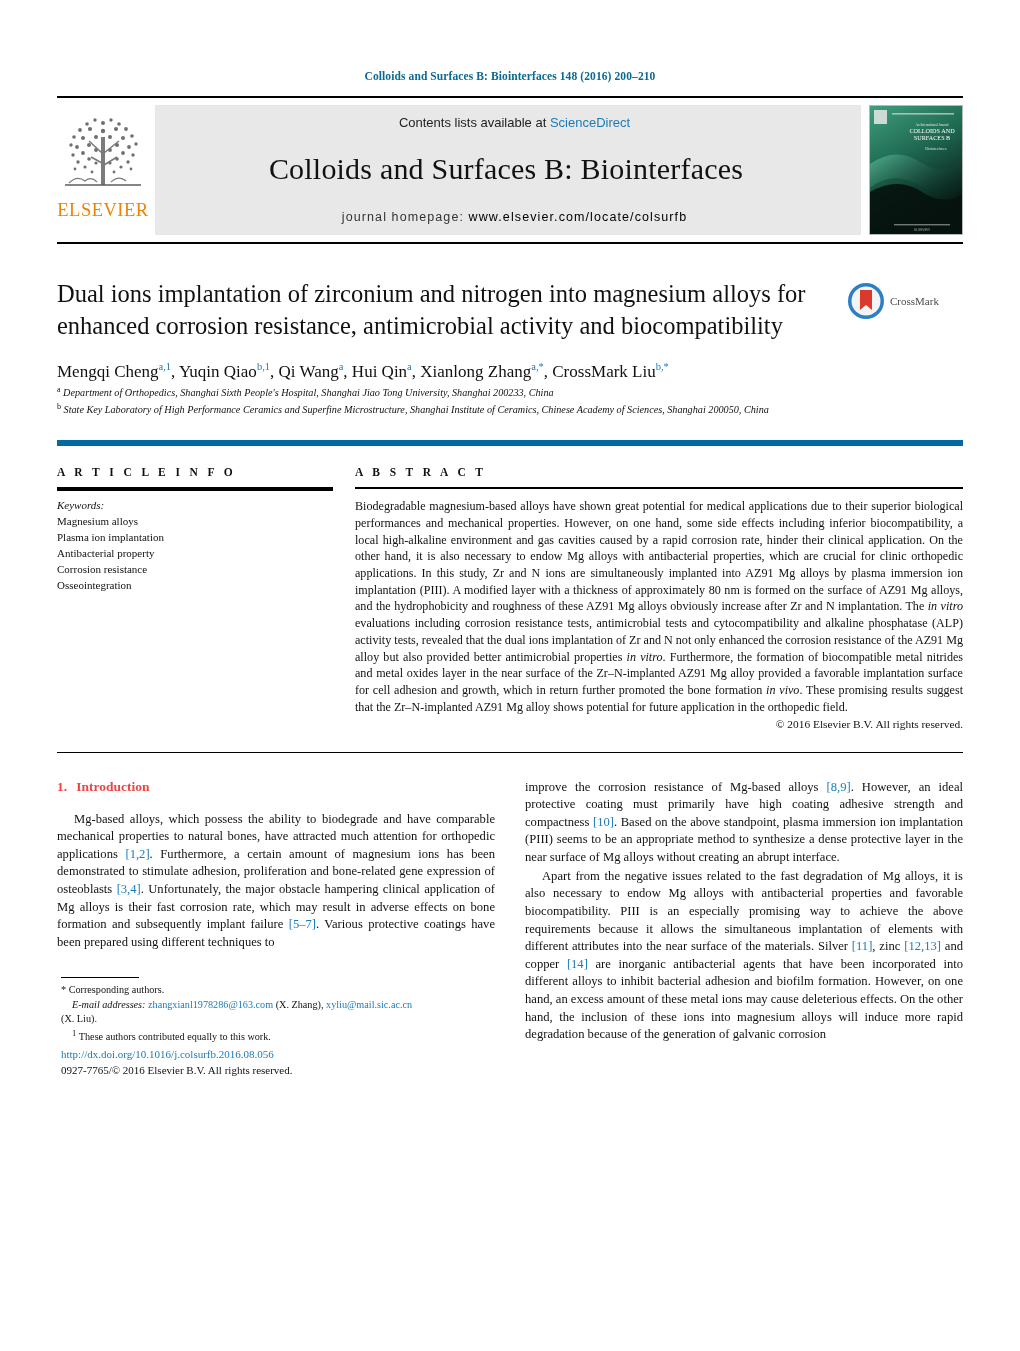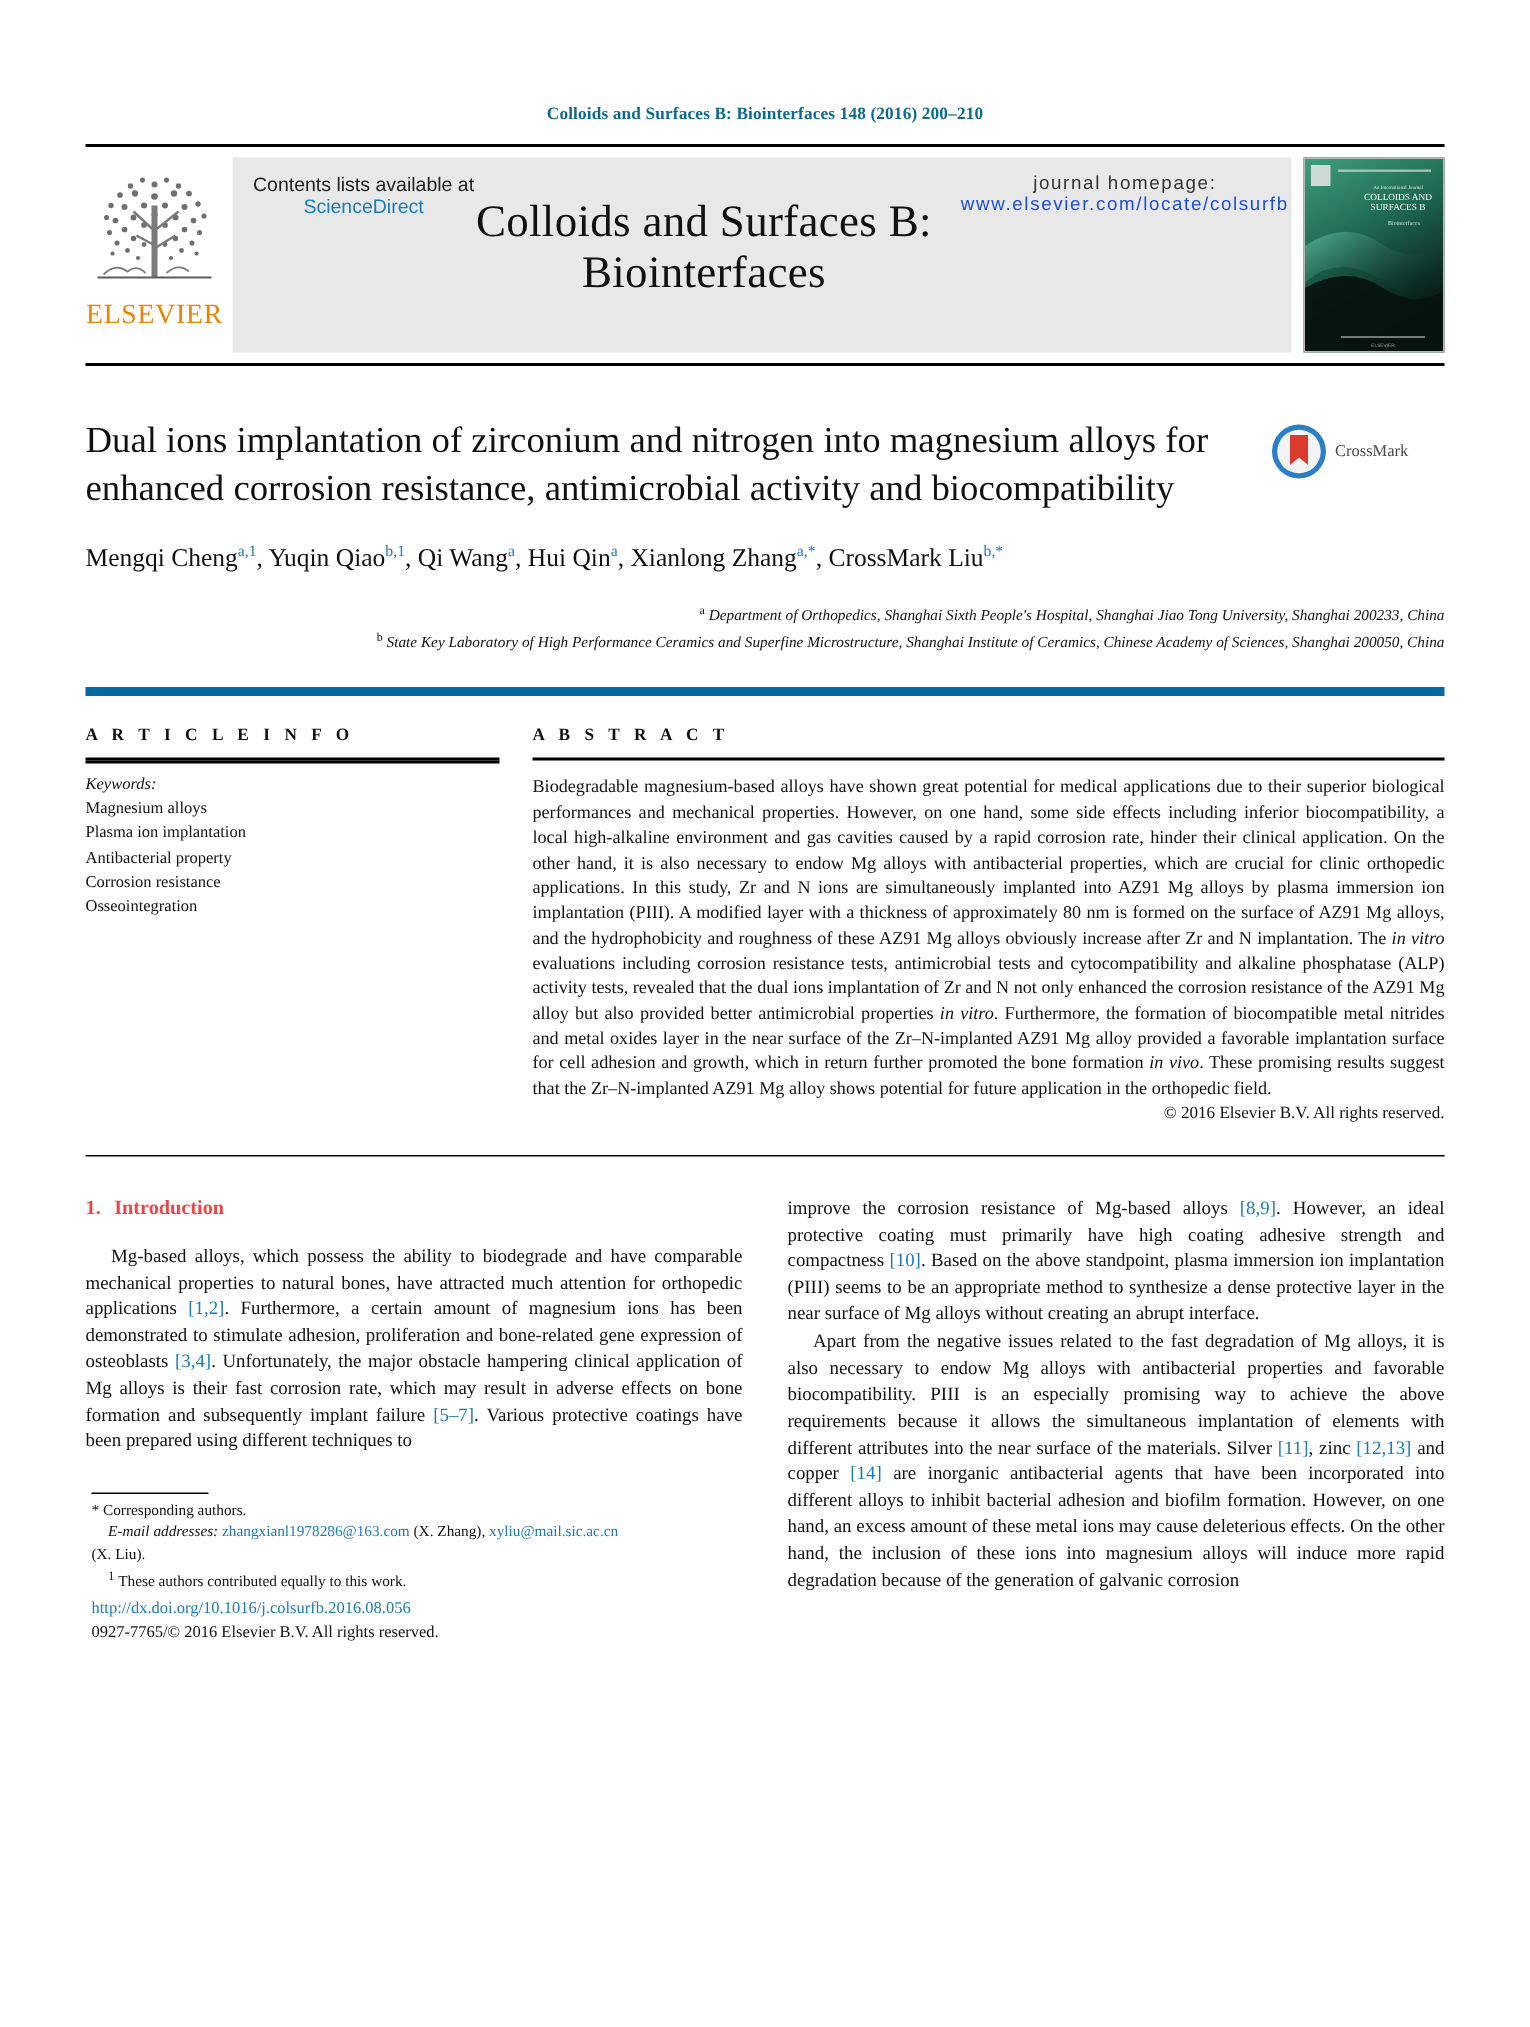--- a/index.html
+++ b/index.html
@@ -63,21 +63,21 @@
     margin-top: 2px;
     line-height: 1;
   }
   .journal-band {
     flex: 1 1 auto;
     background: #e8e8e8;
     margin: 0 8px 0 6px;
     padding: 10px 0 11px 13px;
     text-align: center;
     display: flex;
-    flex-direction: row;
+    flex-direction: column;
     justify-content: space-between;
   }
   .contents-line {
     font-family: "Liberation Sans", sans-serif;
     font-size: 13px;
     color: #222;
   }
   .contents-line a { color: #1a7bb9; text-decoration: none; }
   .journal-name {
     font-family: "Liberation Serif", serif;
@@ -85,21 +85,21 @@
     color: #111;
     margin: 16px 17px 18px 0;
     letter-spacing: .2px;
   }
   .homepage-line {
     font-family: "Liberation Sans", sans-serif;
     font-size: 12.5px;
     letter-spacing: 1.1px;
     color: #333;
   }
-  .homepage-line .url { color: #1d4ed8; }
+  .homepage-line .url { color: #000000; }
   .cover-thumb {
     flex: 0 0 92px;
     width: 92px;
     height: 128px;
     border: 1px solid #b9b9b9;
     position: relative;
     overflow: hidden;
     background: #0d3c2d;
   }
   .masthead-rule {
@@ -137,27 +137,25 @@
   .authors {
     margin-top: 19px;
     font-family: "Liberation Serif", serif;
     font-size: 17px;
     color: #111;
     line-height: 1.35;
   }
   .authors sup { color: #1a7bb9; font-size: 10.5px; }
 
   .affils {
-    margin-top: 17px;
     font-family: "Liberation Serif", serif;
     font-style: italic;
     font-size: 10.2px;
     line-height: 1.42;
     color: #111;
-    text-align: right;
   }
   .affils sup { font-style: normal; font-size: 8px; }
 
   
   .info-abstract {
     margin-top: 22px;
     border-top: 6px solid #0369a1;
     padding-top: 20px;
     display: flex;
   }

